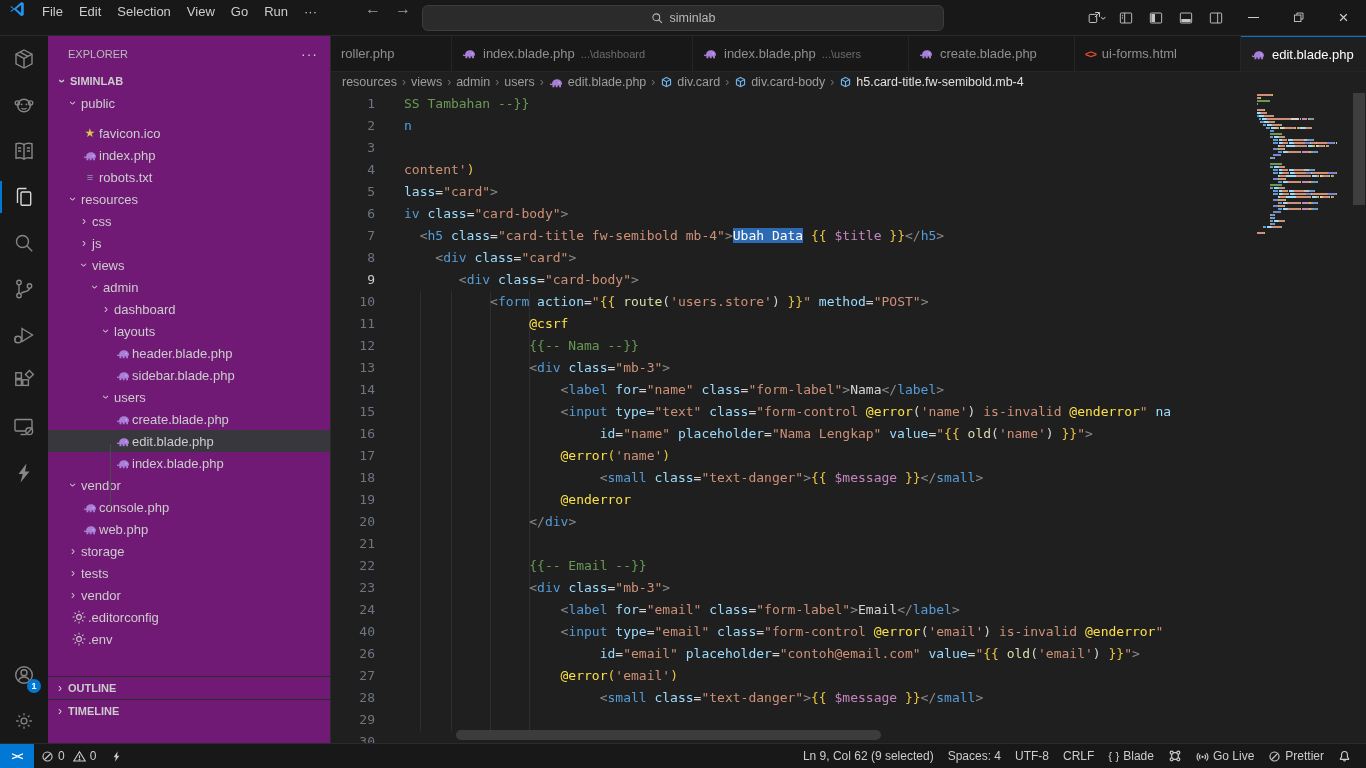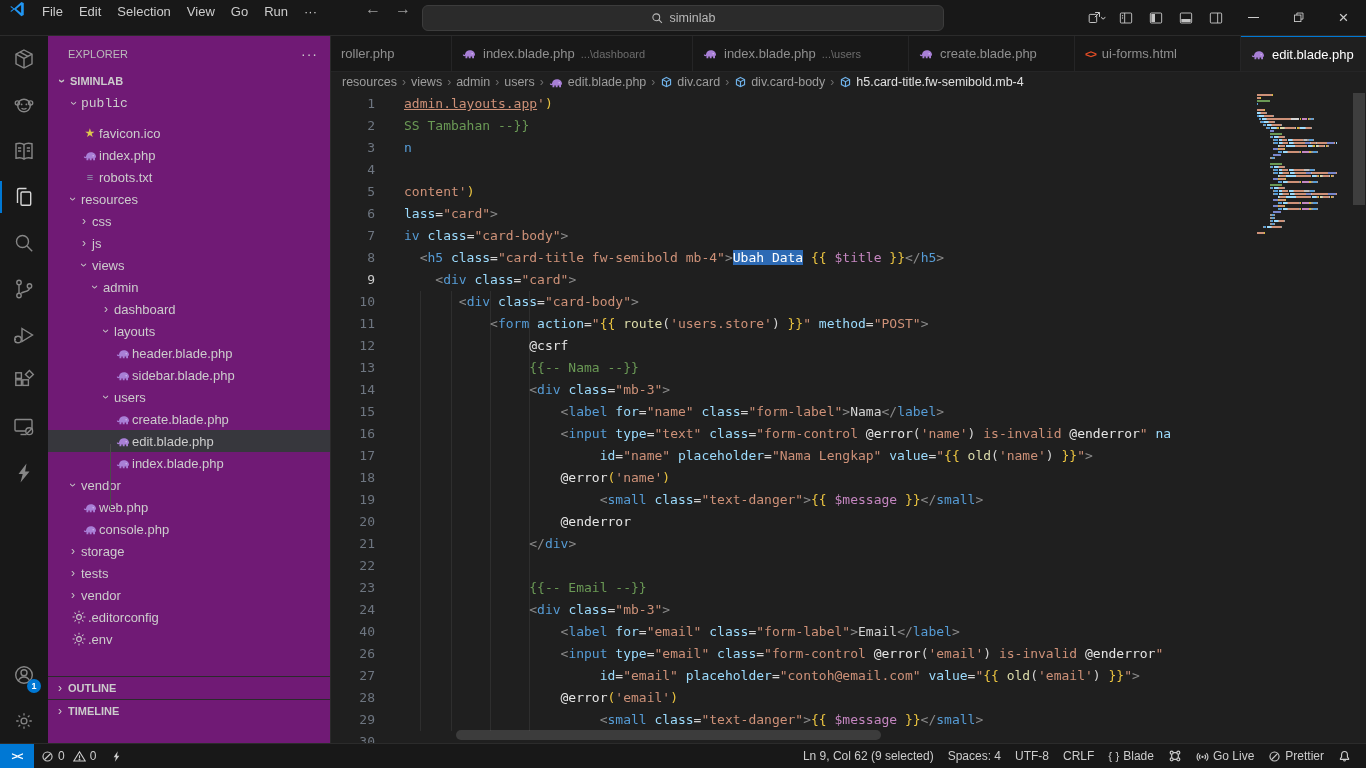--- a/index.html
+++ b/index.html
@@ -60,21 +60,21 @@
   .bc-item:last-child{color:#e0e0e0;}
   
   .codearea{position:absolute;top:57px;left:0;right:0;bottom:0;overflow:hidden;}
   .gutter{position:absolute;top:0;left:0;width:52px;text-align:right;color:#6e7681;
     font-family:"DejaVu Sans Mono",monospace;font-size:13px;}
   .gutter div{height:22px;line-height:22px;padding-right:8px;}
   .gutter div.cur{color:#cccccc;}
   .code{position:absolute;top:0;left:73px;right:110px;font-family:"DejaVu Sans Mono",monospace;font-size:13px;}
   .cl{height:22px;line-height:22px;white-space:pre;}
   .s-t{color:#d4d4d4}.s-tag{color:#569cd6}.s-attr{color:#9cdcfe}.s-str{color:#ce9178}.s-cmt{color:#6a9955}
-  .s-gold{color:#ecc540}.s-dir{color:#e5e5e5}.s-fn{color:#dcdcaa}.s-var{color:#c586c0}.s-pun{color:#8a8a8a}
+  .s-gold{color:#ecc540}.s-dir{color:#fde047}.s-fn{color:#dcdcaa}.s-var{color:#c586c0}.s-pun{color:#8a8a8a}
   .s-sel{color:#ffffff;background:#2d6ab4;}
   .s-ul{text-decoration:underline;}
   .guide{position:absolute;width:1px;background:rgba(255,255,255,.07);top:198px;height:440px;}
   
   .minimap{position:absolute;top:1px;right:14px;width:95px;}
   .mm-line{height:3px;display:flex;}
   .mm-seg{height:2px;flex:none;}
   .vscroll{position:absolute;top:0;right:1px;width:12px;height:112px;background:rgba(121,121,121,.35);}
   .hscroll{position:absolute;bottom:4px;left:125px;width:425px;height:10px;background:rgba(121,121,121,.32);border-radius:5px;}
   
@@ -255,21 +255,21 @@
   <div class="sidebar">
     <div class="sb-header">
       <span>EXPLORER</span>
       <span class="sb-actions">···</span>
     </div>
     <div class="tree">
         <div class="row root" style="padding-left: 6px;">
           <div class="chev open">›</div>
           <span>SIMINLAB</span>
         </div>
-        <div class="row" style="padding-left: 17px; font-family: Liberation Mono, monospace;">
+        <div class="row" style="padding-left: 17px;">
           <div class="chev open">›</div>
           <span>public</span>
         </div>
         <div class="clip-row">
           <div class="row" style="height:8px"></div>
         </div>
         <div class="row" style="padding-left: 33px;">
           <div class="ficon">
             <span style="color:#dcc64d;font-size:12px;">★</span>
           </div>
@@ -371,30 +371,30 @@
           <div class="chev open">›</div>
           <span>vendor</span>
         </div>
         <div class="row" style="padding-left: 33px;">
           <div class="ficon">
             <svg width="15" height="15" viewBox="0 0 16 16">
               <path fill="#a87fd6" d="M13.9 9.6c0-3-2.4-5.1-5.5-5.1-2.7 0-4.7 1.7-5.1 4-.1.6-.5 1-.9 1-.3 0-.5-.2-.6-.5H.9c0 1 .7 1.8 1.6 1.8.4 0 .9-.2 1.2-.5v2.8h2v-2h1.5v2h2v-2h1.6v2h2V10.6c.7-.2 1.1-.5 1.1-1z"></path>
               <circle cx="10.8" cy="8.2" r=".55" fill="#fff"></circle>
             </svg>
           </div>
+          <span>console.php</span>
+        </div>
+        <div class="row" style="padding-left: 33px;">
+          <div class="ficon">
+            <svg width="15" height="15" viewBox="0 0 16 16">
+              <path fill="#a87fd6" d="M13.9 9.6c0-3-2.4-5.1-5.5-5.1-2.7 0-4.7 1.7-5.1 4-.1.6-.5 1-.9 1-.3 0-.5-.2-.6-.5H.9c0 1 .7 1.8 1.6 1.8.4 0 .9-.2 1.2-.5v2.8h2v-2h1.5v2h2v-2h1.6v2h2V10.6c.7-.2 1.1-.5 1.1-1z"></path>
+              <circle cx="10.8" cy="8.2" r=".55" fill="#fff"></circle>
+            </svg>
+          </div>
           <span>web.php</span>
-        </div>
-        <div class="row" style="padding-left: 33px;">
-          <div class="ficon">
-            <svg width="15" height="15" viewBox="0 0 16 16">
-              <path fill="#a87fd6" d="M13.9 9.6c0-3-2.4-5.1-5.5-5.1-2.7 0-4.7 1.7-5.1 4-.1.6-.5 1-.9 1-.3 0-.5-.2-.6-.5H.9c0 1 .7 1.8 1.6 1.8.4 0 .9-.2 1.2-.5v2.8h2v-2h1.5v2h2v-2h1.6v2h2V10.6c.7-.2 1.1-.5 1.1-1z"></path>
-              <circle cx="10.8" cy="8.2" r=".55" fill="#fff"></circle>
-            </svg>
-          </div>
-          <span>console.php</span>
         </div>
         <div class="row" style="padding-left: 17px;">
           <div class="chev">›</div>
           <span>storage</span>
         </div>
         <div class="row" style="padding-left: 17px;">
           <div class="chev">›</div>
           <span>tests</span>
         </div>
         <div class="row" style="padding-left: 17px;">
@@ -570,21 +570,20 @@
           <div>27</div>
           <div>28</div>
           <div>29</div>
           <div>30</div>
         </div>
       <div class="code">
         <div class="guide" style="left:16px"></div>
         <div class="guide" style="left:47px"></div>
         <div class="guide" style="left:86px"></div>
         <div class="guide" style="left:125px"></div>
-      <div class="cl"><span class="s-str s-ul">admin.layouts.app</span><span class="s-str">'</span><span class="s-gold">)</span></div>
           <div class="cl"><span class="s-cmt">SS Tambahan --}}</span></div>
           <div class="cl"><span class="s-tag">n</span></div>
           <div class="cl"></div>
           <div class="cl"><span class="s-str">content'</span><span class="s-gold">)</span></div>
           <div class="cl"><span class="s-attr">lass</span><span class="s-t">=</span><span class="s-str">"card"</span><span class="s-pun">&gt;</span></div>
           <div class="cl"><span class="s-tag">iv</span><span class="s-t"> </span><span class="s-attr">class</span><span class="s-t">=</span><span class="s-str">"card-body"</span><span class="s-pun">&gt;</span></div>
           <div class="cl"><span class="s-t">  </span><span class="s-pun">&lt;</span><span class="s-tag">h5</span><span class="s-t"> </span><span class="s-attr">class</span><span class="s-t">=</span><span class="s-str">"card-title fw-semibold mb-4"</span><span class="s-pun">&gt;</span><span class="s-sel">Ubah Data</span><span class="s-t"> </span><span class="s-gold">{{</span><span class="s-t"> </span><span class="s-var">$title</span><span class="s-t"> </span><span class="s-gold">}}</span><span class="s-pun">&lt;/</span><span class="s-tag">h5</span><span class="s-pun">&gt;</span></div>
           <div class="cl"><span class="s-t">    </span><span class="s-pun">&lt;</span><span class="s-tag">div</span><span class="s-t"> </span><span class="s-attr">class</span><span class="s-t">=</span><span class="s-str">"card"</span><span class="s-pun">&gt;</span></div>
           <div class="cl"><span class="s-t">       </span><span class="s-pun">&lt;</span><span class="s-tag">div</span><span class="s-t"> </span><span class="s-attr">class</span><span class="s-t">=</span><span class="s-str">"card-body"</span><span class="s-pun">&gt;</span></div>
           <div class="cl"><span class="s-t">           </span><span class="s-pun">&lt;</span><span class="s-tag">form</span><span class="s-t"> </span><span class="s-attr">action</span><span class="s-t">=</span><span class="s-str">"</span><span class="s-gold">{{</span><span class="s-t"> </span><span class="s-fn">route</span><span class="s-t">(</span><span class="s-str">'users.store'</span><span class="s-t">)</span><span class="s-t"> </span><span class="s-gold">}}</span><span class="s-str">"</span><span class="s-t"> </span><span class="s-attr">method</span><span class="s-t">=</span><span class="s-str">"POST"</span><span class="s-pun">&gt;</span></div>

